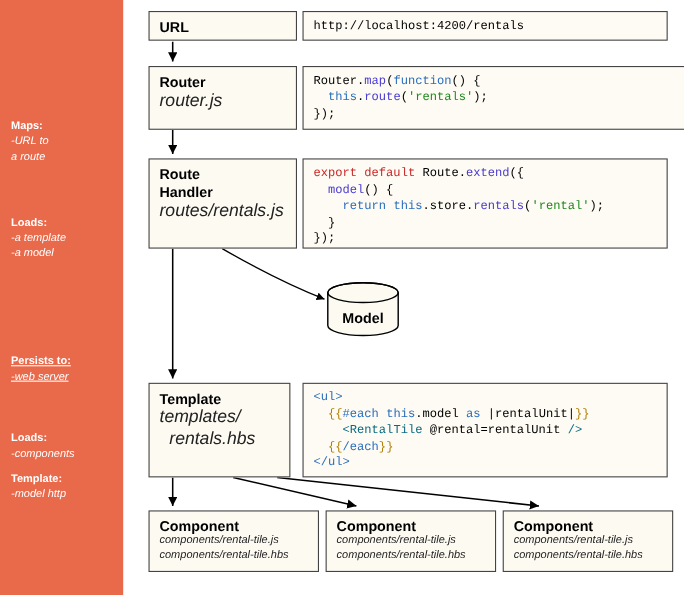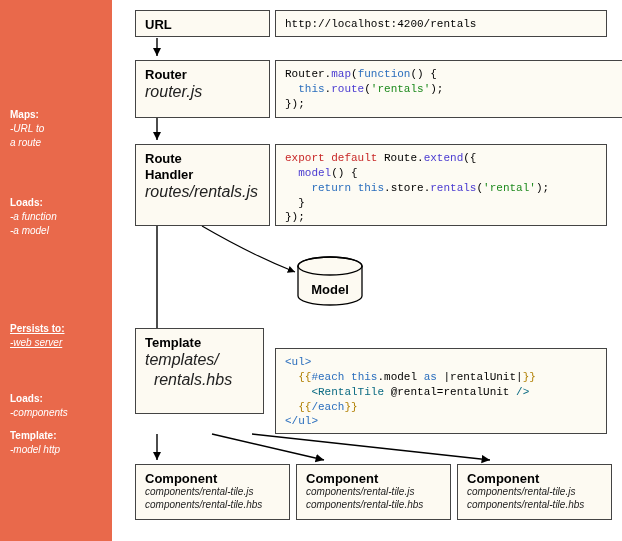--- a/index.html
+++ b/index.html
@@ -29,21 +29,21 @@
 <body>
 
 <div class="sidebar">
   <div class="side-block" style="top:60px; left:10px;">
     <div class="side-title">Maps:</div>
     <div>-URL to</div>
     <div>a route</div>
   </div>
   <div class="side-block" style="top:148px; left:10px;">
     <div class="side-title">Loads:</div>
-    <div>-a function</div>
+    <div>-a template</div>
     <div>-a model</div>
   </div>
   <div class="side-block" style="top:274px; left:10px;text-decoration:underline;">
     <div class="side-title">Persists to:</div>
     <div>-web server</div>
   </div>
   <div class="side-block" style="top:344px; left:10px;">
     <div class="side-title">Loads:</div>
     <div>-components</div>
   </div>
@@ -99,21 +99,21 @@
   <span class="c-fn">model</span>() {
     <span class="c-kw">return</span> <span class="c-kw">this</span>.store.<span class="c-fn">rentals</span>(<span class="c-str">'rental'</span>);
   }
 });</code>
   </div>
 
   <div class="model-cyl" style="left:195px; top:282px; width:46px;">
     <span>Model</span>
   </div>
 
-  <div class="box label" style="left:23px; top:328px; width:129px; height:86px;">
+  <div class="box label" style="left:23px; top:348px; width:129px; height:86px;">
     <div class="heading">Template</div>
     <div class="subhead" style="white-space:pre;">templates/
   rentals.hbs</div>
   </div>
   <div class="box codebox" style="left:163px; top:348px; width:332px; height:86px;">
     <code><span class="c-tag">&lt;ul&gt;</span>
   <span class="c-hb">{{</span><span class="c-kw">#each</span> <span class="c-kw">this</span>.model <span class="c-kw">as</span> |rentalUnit|<span class="c-hb">}}</span>
     <span class="c-cmp">&lt;RentalTile</span> @rental=rentalUnit <span class="c-cmp">/&gt;</span>
   <span class="c-hb">{{</span><span class="c-kw">/each</span><span class="c-hb">}}</span>
 <span class="c-tag">&lt;/ul&gt;</span></code>

